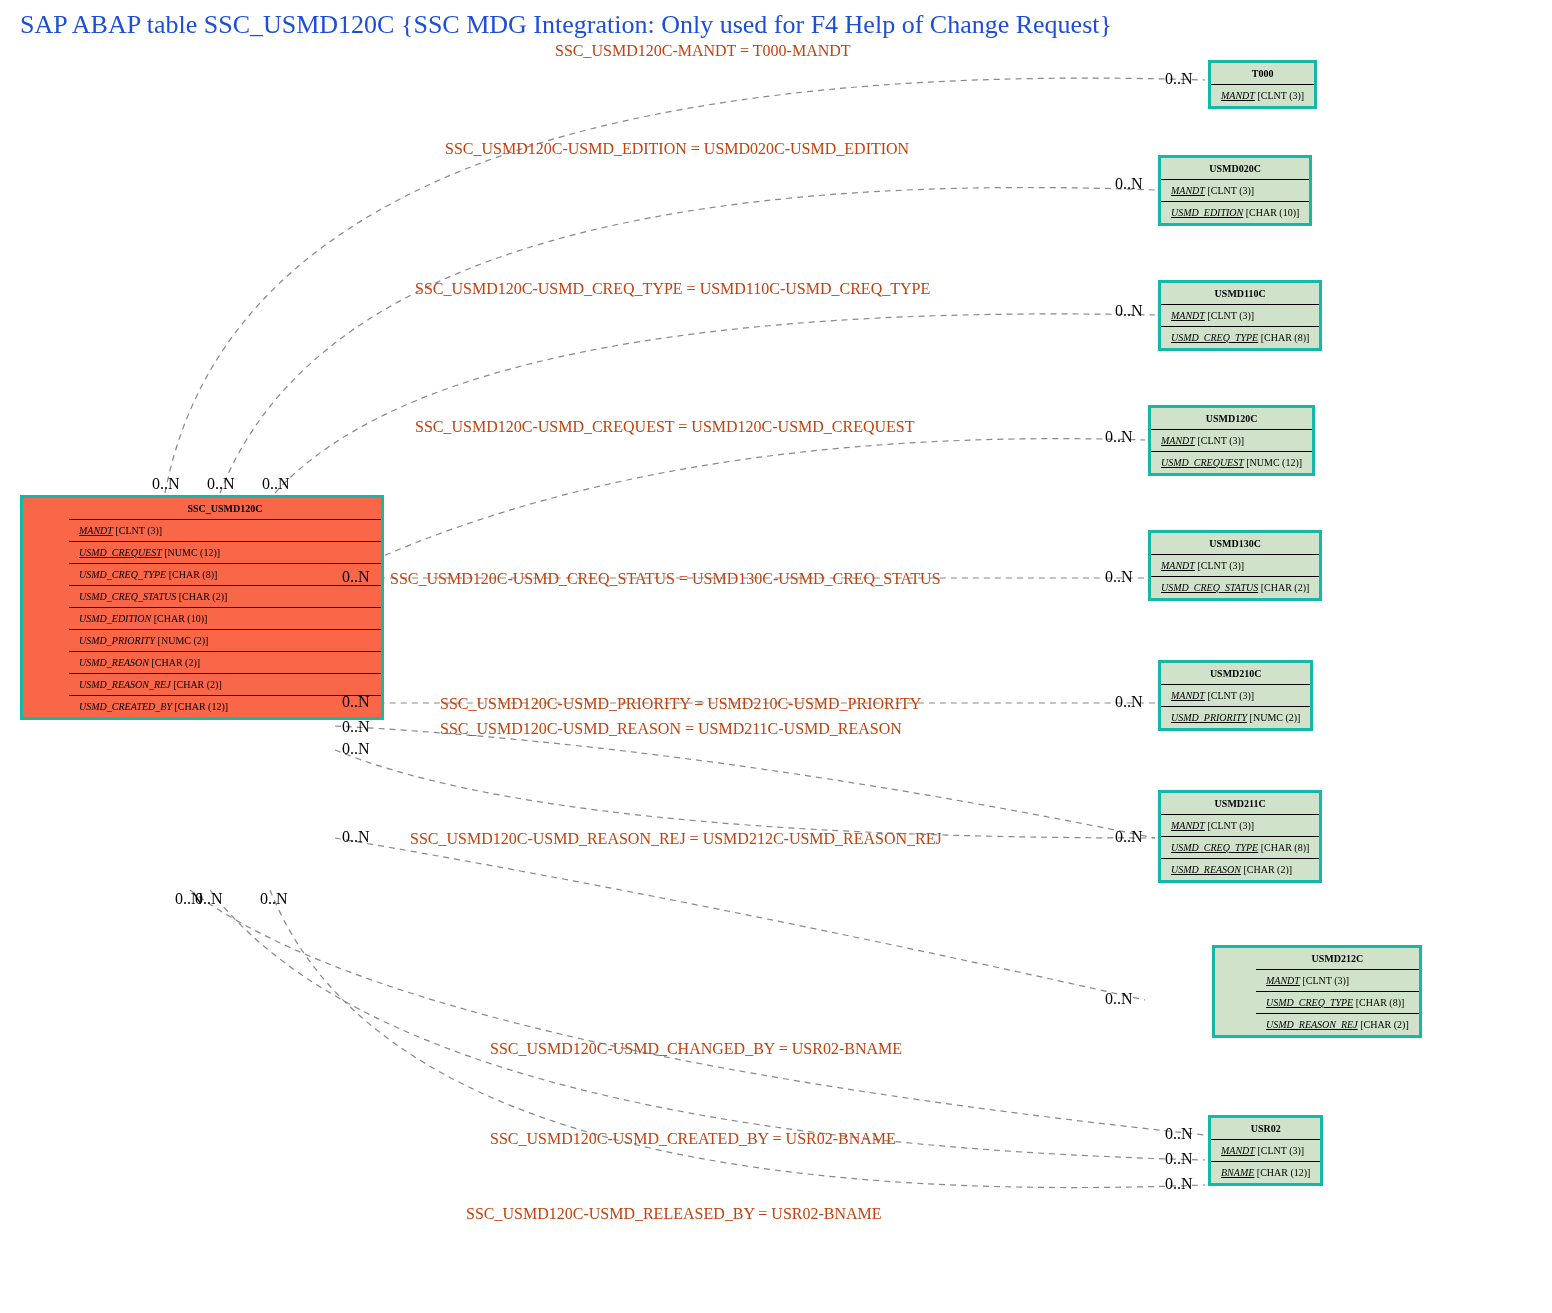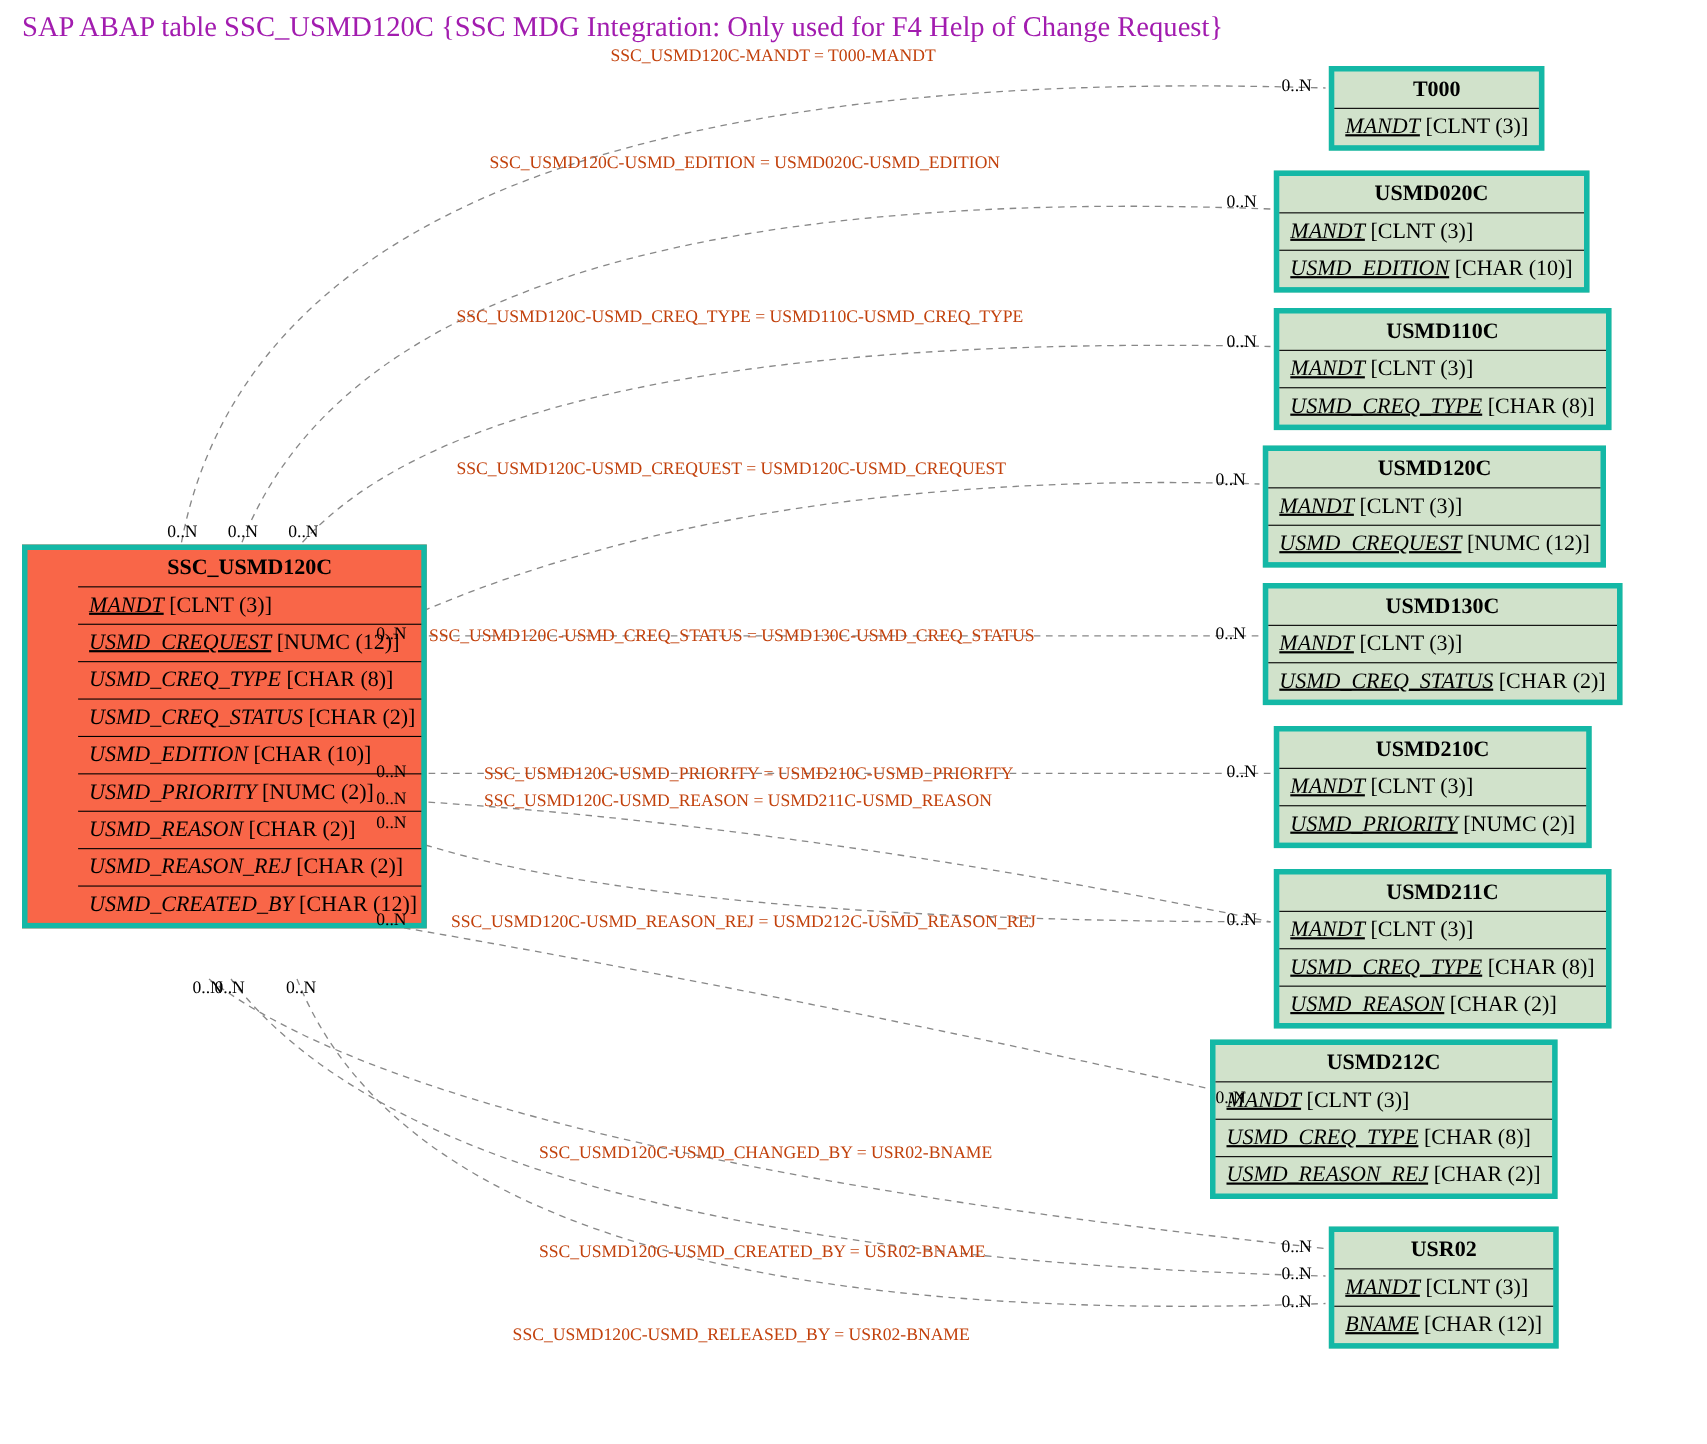--- a/index.html
+++ b/index.html
@@ -9,27 +9,27 @@
     padding: 0;
     width: 1552px;
     height: 1313px;
     position: relative;
   }
   .title {
     position: absolute;
     top: 10px;
     left: 20px;
     font-size: 26px;
-    color: #a21caf;
+    color: #1d4ed8;
   }
   .entity {
     position: absolute;
-    border: 5px solid #14b8a6;
+    border: 3px solid #14b8a6;
     background: #d1e2cb;
-    font-size: 20px;
+    font-size: 10px;
   }
   .entity.main {
     background: #f96648;
   }
   .entity-header {
     font-weight: bold;
     text-align: center;
     padding: 5px 10px;
     border-bottom: 1px solid #000;
     white-space: nowrap;
@@ -137,21 +137,21 @@
       <div class="entity-header">USMD210C</div>
       <div class="entity-row"><span class="fname">MANDT</span> [CLNT (3)]</div>
       <div class="entity-row"><span class="fname">USMD_PRIORITY</span> [NUMC (2)]</div>
     </div>
     <div class="entity" style="left: 1158px; top: 790px;">
       <div class="entity-header">USMD211C</div>
       <div class="entity-row"><span class="fname">MANDT</span> [CLNT (3)]</div>
       <div class="entity-row"><span class="fname">USMD_CREQ_TYPE</span> [CHAR (8)]</div>
       <div class="entity-row"><span class="fname">USMD_REASON</span> [CHAR (2)]</div>
     </div>
-    <div class="entity" style="left: 1100px; top: 945px;">
+    <div class="entity" style="left: 1212px; top: 945px; padding-left: 41px;">
       <div class="entity-header">USMD212C</div>
       <div class="entity-row"><span class="fname">MANDT</span> [CLNT (3)]</div>
       <div class="entity-row"><span class="fname">USMD_CREQ_TYPE</span> [CHAR (8)]</div>
       <div class="entity-row"><span class="fname">USMD_REASON_REJ</span> [CHAR (2)]</div>
     </div>
     <div class="entity" style="left: 1208px; top: 1115px;">
       <div class="entity-header">USR02</div>
       <div class="entity-row"><span class="fname">MANDT</span> [CLNT (3)]</div>
       <div class="entity-row"><span class="fname">BNAME</span> [CHAR (12)]</div>
     </div>

